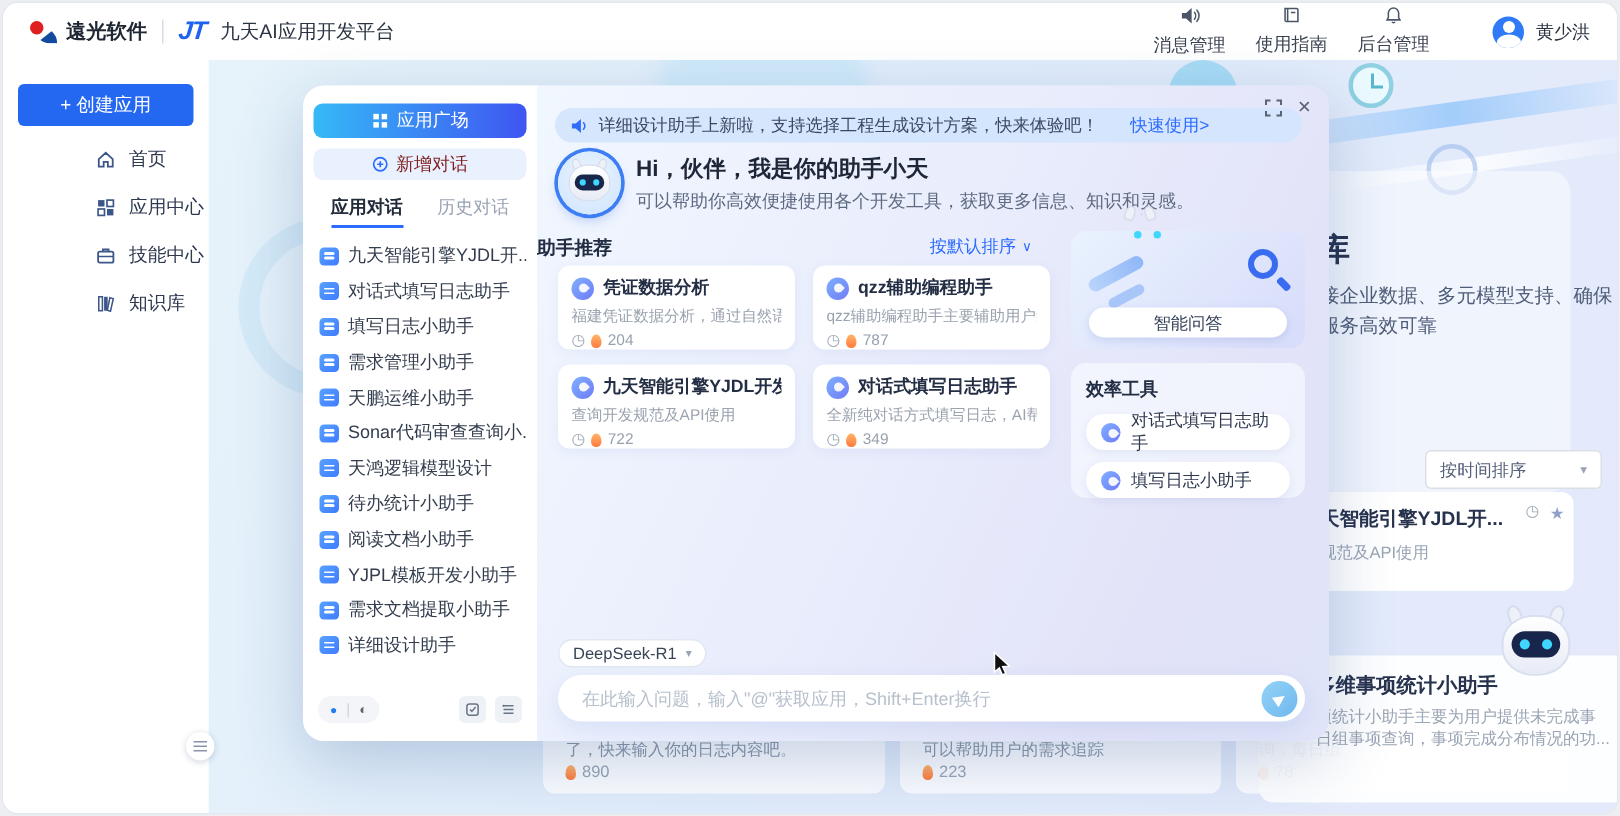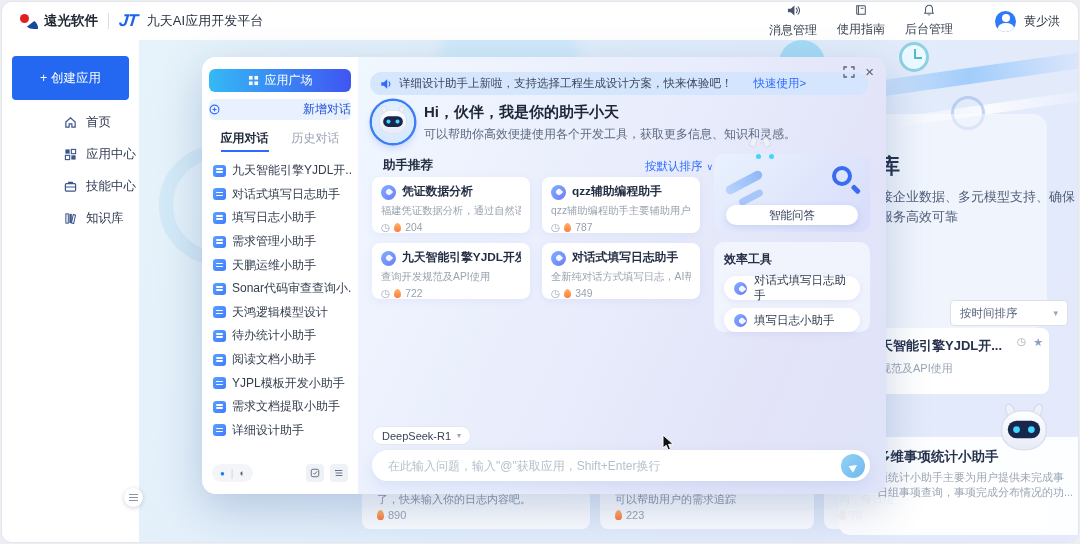--- a/index.html
+++ b/index.html
@@ -22,21 +22,21 @@
   .navitem{display:flex;align-items:center;gap:5px;cursor:pointer;flex-direction:column;}
   .navitem svg{display:block;}
   .usergrp{display:flex;align-items:center;gap:8px;margin-left:22px;}
   .avatar{width:21px;height:21px;border-radius:50%;background:#2f7bf7;position:relative;overflow:hidden;}
   .avatar::before{content:"";position:absolute;left:6.5px;top:3.5px;width:8px;height:8px;background:#fff;border-radius:50%;}
   .avatar::after{content:"";position:absolute;left:2.5px;top:12.5px;width:16px;height:10px;background:#fff;border-radius:50% 50% 0 0;}
   .username{font-size:12px;color:#2a3342;text-align:right;}
   
   #main{position:absolute;top:38px;left:0;right:0;bottom:0;}
   #sidebar{position:absolute;left:0;top:0;bottom:0;width:137px;background:#fff;z-index:20;padding-top:14px;}
-  .create-btn{margin:2px 10px 10px 10px;height:44px;background:#2468f2;color:#fff;font-size:12.5px;
+  .create-btn{margin:2px 10px 10px 10px;height:28px;background:#2468f2;color:#fff;font-size:12.5px;
     border-radius:4px;display:flex;align-items:center;justify-content:center;cursor:pointer;}
   .side-item{display:flex;align-items:center;gap:9px;padding:0 0 0 17px;height:24px;margin-top:8px;
     font-size:12.5px;color:#2e3950;cursor:pointer;margin-left:45px;}
   .side-item svg{flex:none;display:block;}
   #collapse-btn{position:absolute;left:122px;top:448px;width:19px;height:19px;border-radius:50%;background:#fff;
     z-index:26;box-shadow:0 1px 4px rgba(60,80,130,.25);display:flex;align-items:center;justify-content:center;}
   #collapse-btn i{display:block;width:9px;height:1.4px;background:#8a94a8;position:relative;}
   #collapse-btn i::before,#collapse-btn i::after{content:"";position:absolute;left:0;width:9px;height:1.4px;background:#8a94a8;}
   #collapse-btn i::before{top:-3px}#collapse-btn i::after{top:3px}
   
@@ -71,22 +71,22 @@
   .fragcard{position:absolute;top:432px;height:57px;background:rgba(255,255,255,.85);border-radius:8px;z-index:2;}
   .fragtext{position:absolute;top:452px;font-size:11px;color:#8b97a8;white-space:nowrap;overflow:hidden;z-index:3;}
   .fragstat{position:absolute;top:469px;display:flex;align-items:center;gap:4px;font-size:11px;color:#9aa5b5;z-index:3;}
   
   #window{position:absolute;left:200px;top:17px;width:684px;height:437px;display:flex;z-index:40;
     border-radius:14px;box-shadow:0 14px 44px rgba(35,70,140,.24);}
   
   #chatpanel{width:156px;background:#fff;border-radius:14px 0 0 14px;position:relative;flex:none;padding:12px 7px 0 7px;}
   .plaza-btn{height:23px;border-radius:6px;display:flex;align-items:center;justify-content:center;gap:6px;
     background:linear-gradient(90deg,#35b9f6,#3f55f2);color:#fff;font-size:12px;cursor:pointer;}
-  .newchat-btn{margin-top:7px;height:21px;border-radius:6px;display:flex;align-items:center;justify-content:space-between;gap:5px;
-    background:#e9f1fe;color:#1d4ed8;font-size:12px;cursor:pointer;}
+  .newchat-btn{margin-top:7px;height:21px;border-radius:6px;display:flex;align-items:center;justify-content:center;gap:5px;
+    background:#e9f1fe;color:#7f1d1d;font-size:12px;cursor:pointer;}
   .tabs{display:flex;justify-content:space-around;margin-top:10px;font-size:12px;}
   .tab{padding-bottom:3px;color:#98a2b3;cursor:pointer;}
   .tab.active{color:#222b3a;font-weight:bold;border-bottom:2px solid #2b6bff;}
   .convs{margin-top:7px;}
   .conv{display:flex;align-items:center;gap:6px;height:23.6px;font-size:12px;color:#333d4e;
     white-space:nowrap;overflow:hidden;cursor:pointer;padding-left:4px;}
   .ci{width:13px;height:12px;border-radius:3px;background:linear-gradient(135deg,#58a2ff,#3f7bff);position:relative;flex:none;}
   .ci::before{content:"";position:absolute;left:3px;top:3.5px;width:7px;height:1.6px;background:#fff;border-radius:1px;box-shadow:0 3px 0 #fff;}
   #panel-foot{position:absolute;left:10px;right:10px;bottom:12px;display:flex;justify-content:space-between;align-items:center;}
   .theme-pill{display:flex;align-items:center;gap:6px;background:#f3f5f8;border-radius:9px;height:18px;padding:0 8px;font-size:10px;}
@@ -99,21 +99,21 @@
   #winctrl{position:absolute;top:7px;right:12px;display:flex;gap:10px;align-items:center;color:#5a6472;z-index:5;}
   #winctrl .x{font-size:15px;line-height:1;cursor:pointer;}
   .announce{position:absolute;left:12px;right:18px;top:15px;height:23px;background:rgba(210,228,253,.9);
     border-radius:12px;display:flex;align-items:center;padding:0 10px;gap:7px;font-size:11.5px;color:#3c4860;}
   .announce .link{color:#2b6bff;margin-left:14px;cursor:pointer;}
   .avatarring{position:absolute;left:14px;top:44px;width:42px;height:42px;border-radius:50%;
     background:radial-gradient(circle at 50% 40%,#eaf4ff,#cfe4ff);box-shadow:0 0 0 2.5px #3d7ef5,0 4px 8px rgba(60,110,220,.3);
     display:flex;align-items:center;justify-content:center;}
   .greet-title{position:absolute;left:66px;top:46px;font-size:15px;font-weight:bold;color:#1e2738;}
   .greet-sub{position:absolute;left:66px;top:69px;font-size:12px;color:#5d6a80;}
-  .rec-head{position:absolute;left:25px;top:100px;width:330px;display:flex;justify-content:space-between;align-items:flex-end;gap:32px;}
+  .rec-head{position:absolute;left:0;top:100px;width:330px;display:flex;justify-content:space-between;align-items:flex-start;gap:32px;}
   .rec-title{font-size:12.5px;font-weight:bold;color:#222c40;}
   .rec-sort{font-size:11.5px;color:#2b6bff;cursor:pointer;display:flex;gap:4px;align-items:center;}
   .cardgrid{position:absolute;left:14px;top:120px;width:330px;display:grid;grid-template-columns:158px 158px;
     grid-auto-rows:56px;gap:10px 12px;}
   .acard{background:#fff;border-radius:8px;padding:7px 9px 0 9px;cursor:pointer;box-shadow:0 2px 8px rgba(90,120,200,.08);}
   .acard .trow{display:flex;align-items:center;gap:6px;}
   .acard .t{font-size:11.8px;font-weight:bold;color:#232e45;white-space:nowrap;overflow:hidden;}
   .acard .d{font-size:10.3px;color:#9aa3af;margin-top:4px;white-space:nowrap;overflow:hidden;}
   .acard .s{display:flex;align-items:center;gap:4px;font-size:10.3px;color:#9aa3af;margin-top:4px;}
   .gic{width:15px;height:15px;border-radius:50%;background:linear-gradient(135deg,#7fb0ff,#6f7bf7);position:relative;flex:none;}

